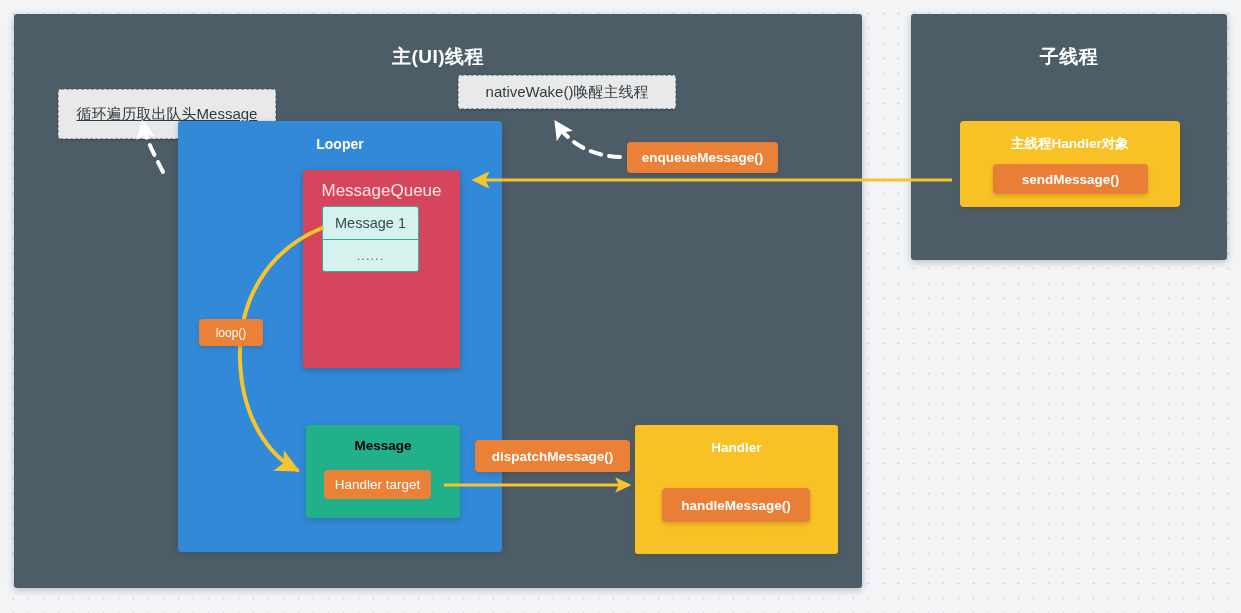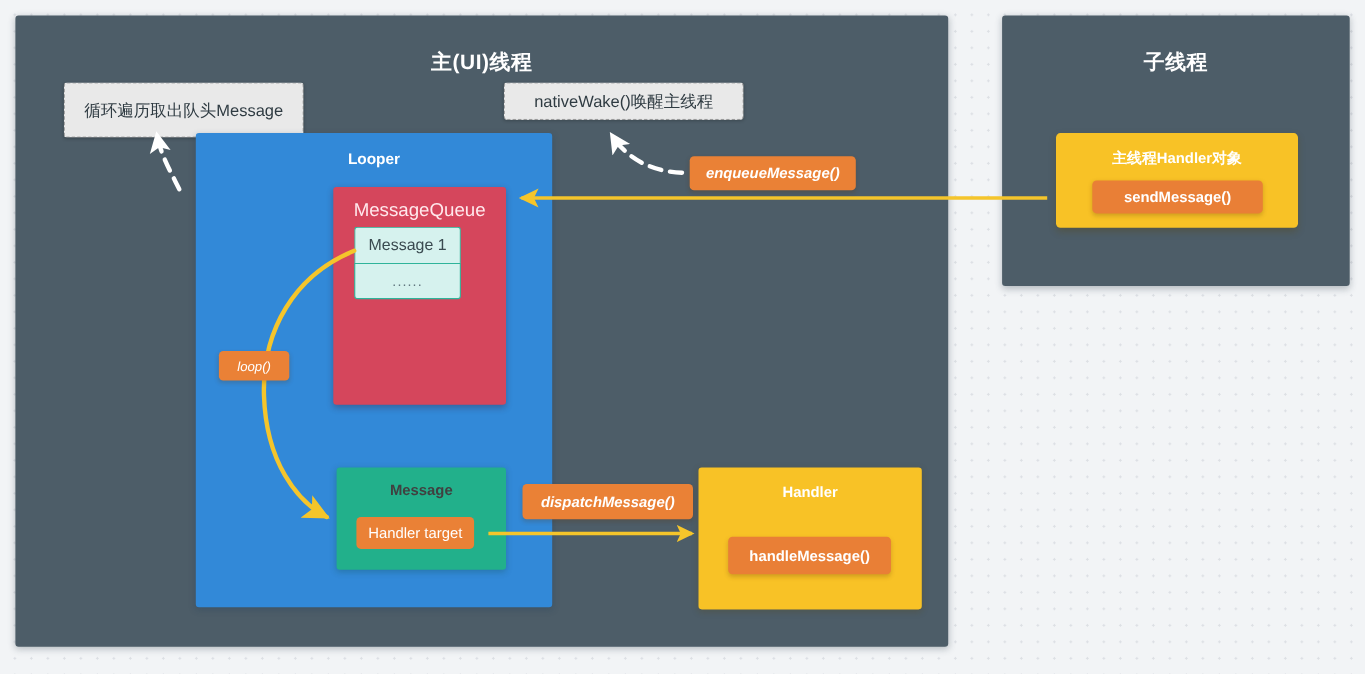--- a/index.html
+++ b/index.html
@@ -45,21 +45,21 @@
     border: 1.5px dashed #9a9a9a;
     border-radius: 3px;
     color: #2f3b42;
     font-size: 15px;
     display: flex;
     align-items: center;
     justify-content: center;
     box-shadow: 0 1px 3px rgba(0,0,0,0.22);
     white-space: nowrap;
   }
-  #callout-loop  { left: 58px;  top: 75px;  width: 218px; height: 50px; }
+  #callout-loop  { left: 58px;  top: 89px;  width: 218px; height: 50px; text-decoration: underline; }
   #callout-wake  { left: 458px; top: 75px;  width: 218px; height: 34px; }
 
   
   #looper-box {
     position: absolute;
     left: 178px; top: 121px; width: 324px; height: 431px;
     background: #3289d8;
     border-radius: 3px;
     box-shadow: 0 2px 6px rgba(30,60,90,0.28);
   }
@@ -98,21 +98,21 @@
   
   #message-box {
     position: absolute;
     left: 306px; top: 425px; width: 154px; height: 93px;
     background: #22b08b;
     border-radius: 3px;
     box-shadow: 0 2px 6px rgba(15,70,55,0.28);
   }
   #message-title {
     position: absolute; left: 0; right: 0; top: 13px;
-    text-align: center; color: #404040; font-weight: bold; font-size: 13.5px;
+    text-align: center; color: #000000; font-weight: bold; font-size: 13.5px;
   }
   #handler-target {
     position: absolute; left: 18px; top: 45px; width: 107px; height: 29px;
     background: #ea8136; border-radius: 4px;
     display: flex; align-items: center; justify-content: center;
     color: #ffffff; font-size: 13.5px;
   }
 
   
   #handler-box {
@@ -157,21 +157,20 @@
   .chip {
     position: absolute;
     background: #ea8136;
     border-radius: 4px;
     color: #ffffff;
     font-weight: bold;
     font-size: 13.5px;
     display: flex; align-items: center; justify-content: center;
     white-space: nowrap;
     box-shadow: 0 2px 4px rgba(90,50,10,0.22);
-    font-style: italic;
   }
   #chip-loop      { left: 199px; top: 319px; width: 64px;  height: 27px; font-weight: normal; font-size: 12px; }
   #chip-enqueue   { left: 627px; top: 142px; width: 151px; height: 31px; }
   #chip-dispatch  { left: 475px; top: 440px; width: 155px; height: 32px; }
 
   svg.overlay { position: absolute; inset: 0; width: 1241px; height: 613px; pointer-events: none; }
 </style>
 </head>
 <body>
 

